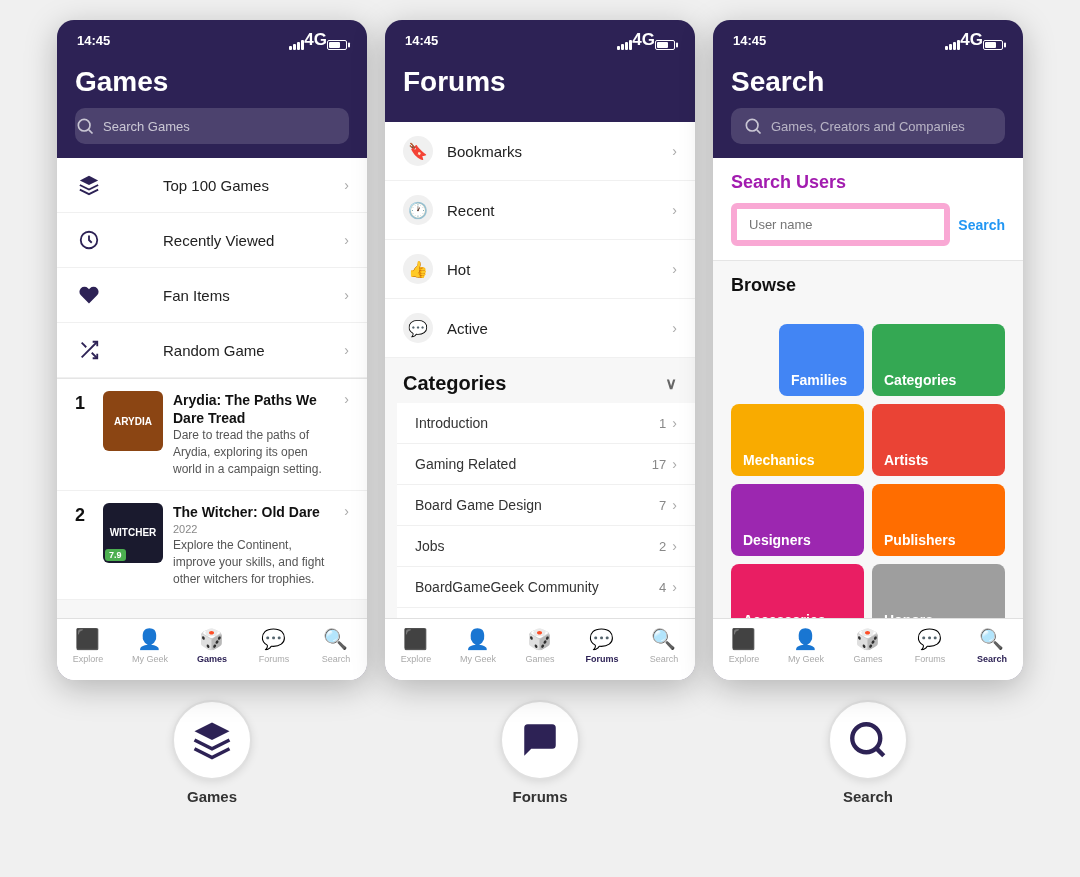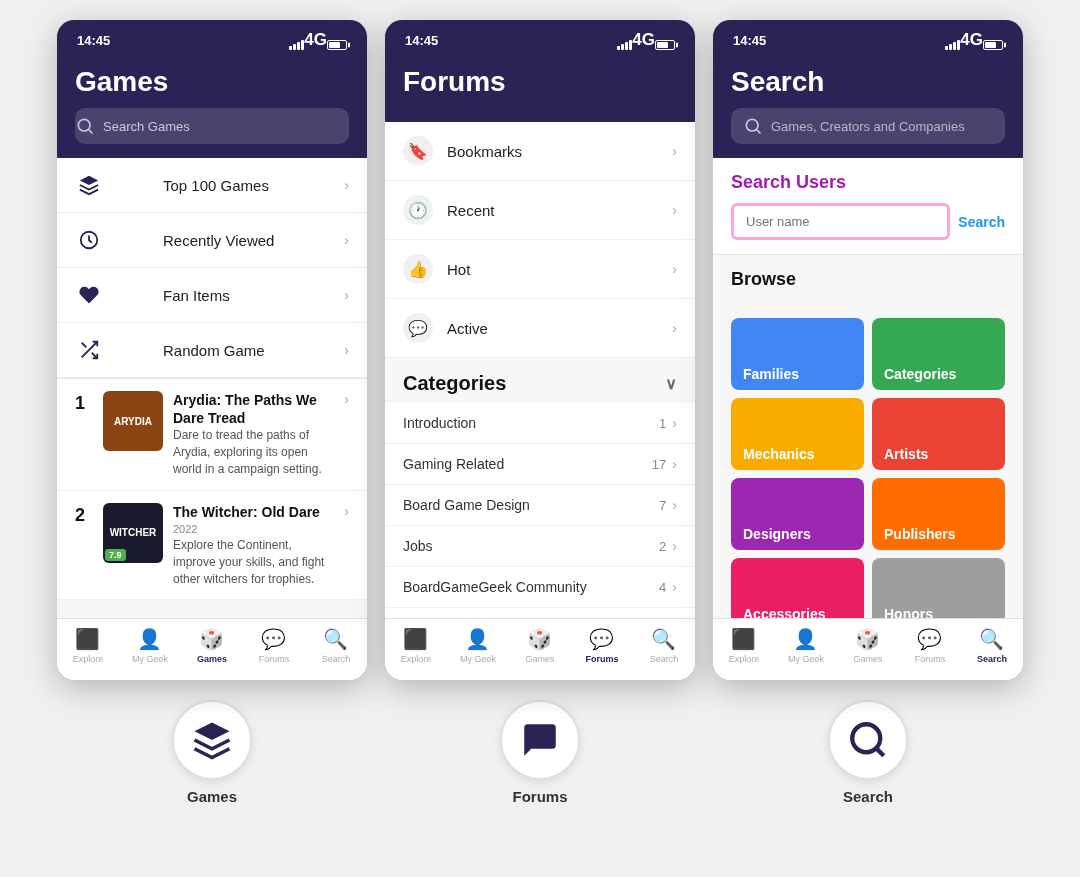--- a/index.html
+++ b/index.html
@@ -341,21 +341,21 @@
       color: #a21caf;
       margin-bottom: 10px;
     }
     .username-row {
       display: flex;
       align-items: center;
       gap: 8px;
     }
     .username-input {
       flex: 1;
-      border: 3px solid #f9a8d4;
+      border: 6px solid #f9a8d4;
       border-radius: 6px;
       padding: 8px 12px;
       font-size: 13px;
       color: #aaa;
       outline: none;
     }
     .search-btn {
       color: #2196F3;
       font-size: 14px;
       font-weight: 600;
@@ -613,21 +613,21 @@
               <div class="forum-icon-wrap">💬</div>
               <span class="forum-item-label">Active</span>
               <span class="chevron">›</span>
             </div>
           </div>
           <div class="categories-section">
             <div class="categories-header">
               <span>Categories</span>
               <span style="font-size:16px;color:#666;">∨</span>
             </div>
-            <div style="background:white;">
+            <div style="background:white;margin-left:12px;">
               <div class="category-row">
                 <span class="category-name">Introduction</span>
                 <span class="category-count">1</span>
                 <span class="chevron">›</span>
               </div>
               <div class="category-row">
                 <span class="category-name">Gaming Related</span>
                 <span class="category-count">17</span>
                 <span class="chevron">›</span>
               </div>
@@ -724,21 +724,21 @@
           <div class="search-users-section">
             <div class="search-users-title">Search Users</div>
             <div class="username-row">
               <input class="username-input" type="text" placeholder="User name" style="">
               <span class="search-btn">Search</span>
             </div>
           </div>
           <div class="browse-section">
             <div class="browse-title">Browse</div>
             <div class="browse-grid">
-              <div class="browse-card" style="background:#4285F4;">
+              <div class="browse-card" style="background:#4285F4;margin-left:48px;">
                 <span class="browse-card-label">Families</span>
               </div>
               <div class="browse-card" style="background:#34A853;">
                 <span class="browse-card-label">Categories</span>
               </div>
               <div class="browse-card" style="background:#F9AB00;">
                 <span class="browse-card-label">Mechanics</span>
               </div>
               <div class="browse-card" style="background:#EA4335;">
                 <span class="browse-card-label">Artists</span>

